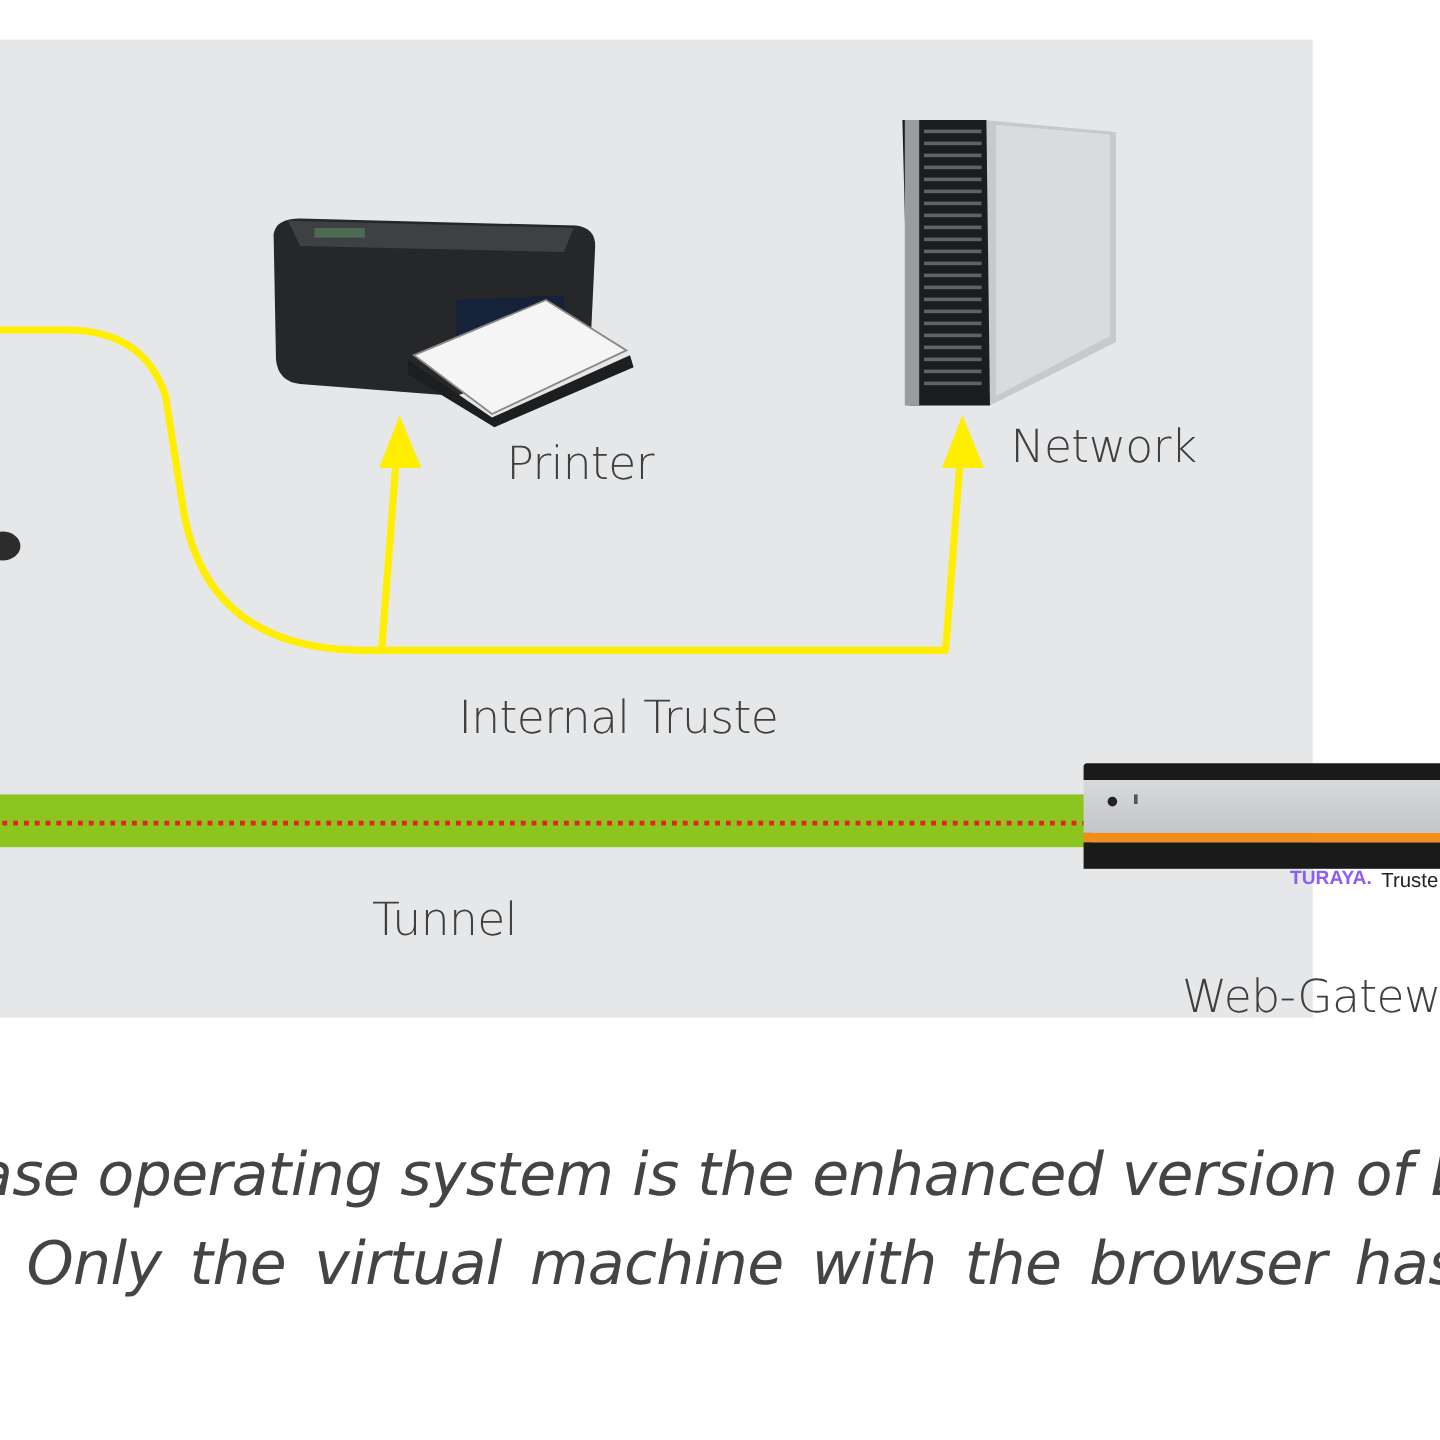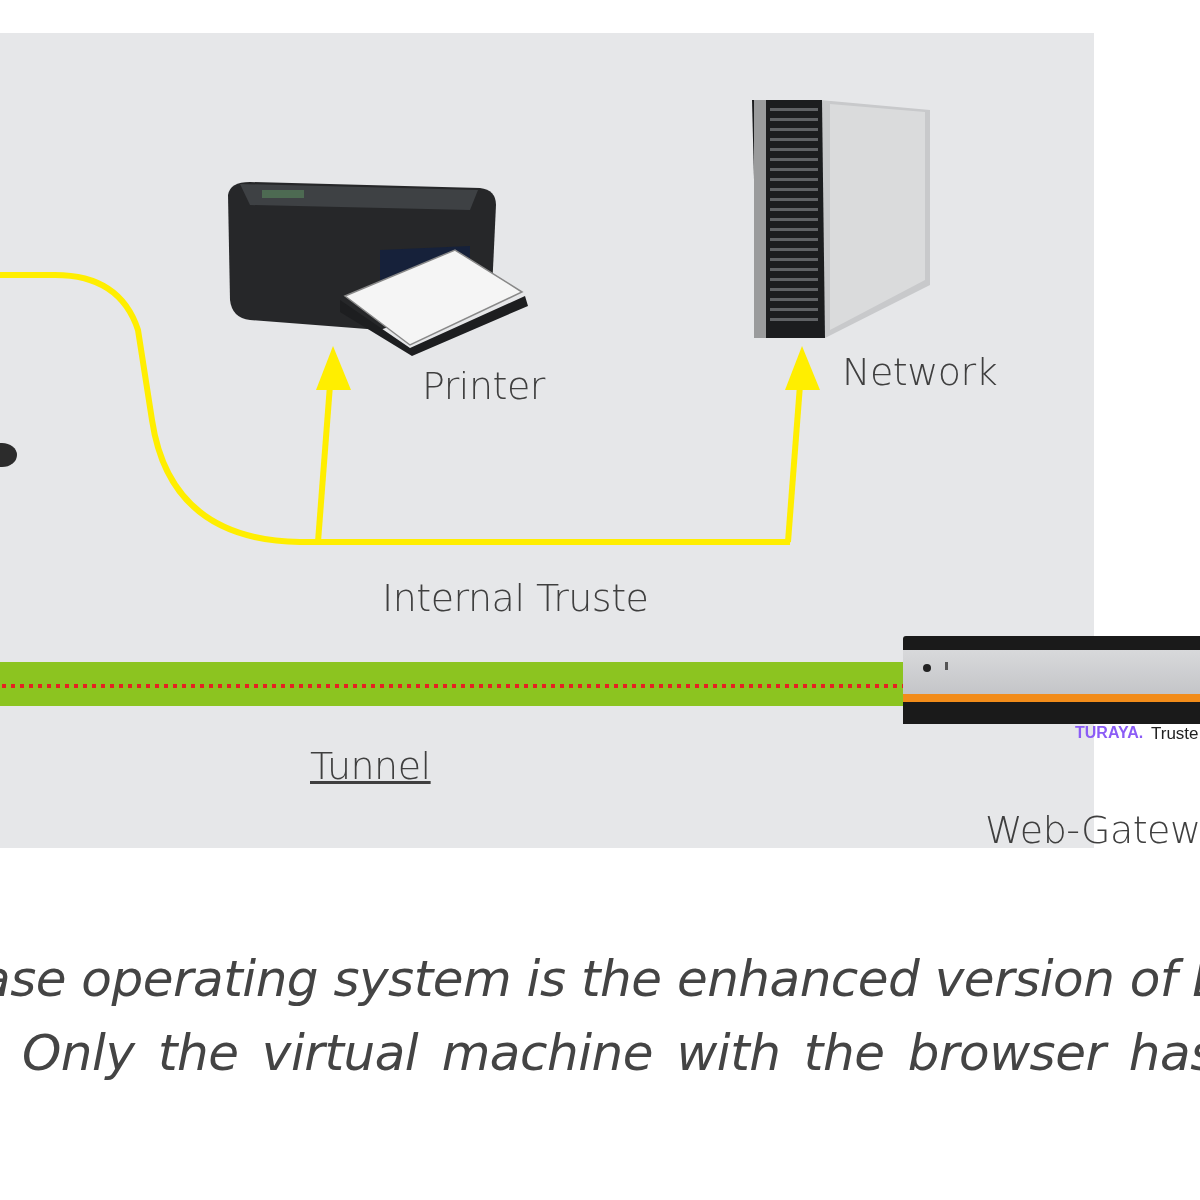--- a/index.html
+++ b/index.html
@@ -84,17 +84,17 @@
   <div class="gw-led2"></div>
   <span class="gw-brand">TURAYA.</span>
   <span class="gw-brand2">Truste</span>
   <div class="gw-orange"></div>
   <div class="gw-bottom"></div>
 </div>
 
 <span class="label" style="left:422px; top:364px;text-align:center;">Printer</span>
 <span class="label" style="left:842px; top:350px;">Network</span>
 <span class="label" style="left:382px; top:576px;">Internal Truste</span>
-<span class="label" style="left:310px; top:744px;text-decoration:underline;">Tunnel</span>
+<span class="label" style="left:310px; top:744px;">Tunnel</span>
 <span class="label" style="left:985px; top:808px;">Web-Gatew</span>
 
 <div class="caption" style="top:950px;">ase operating system is the enhanced version of BitB</div>
 <div class="caption" style="top:1024px; left:22px; word-spacing:8px;">Only  the  virtual  machine  with  the  browser  has  enc</div>
 
 </body></html>

